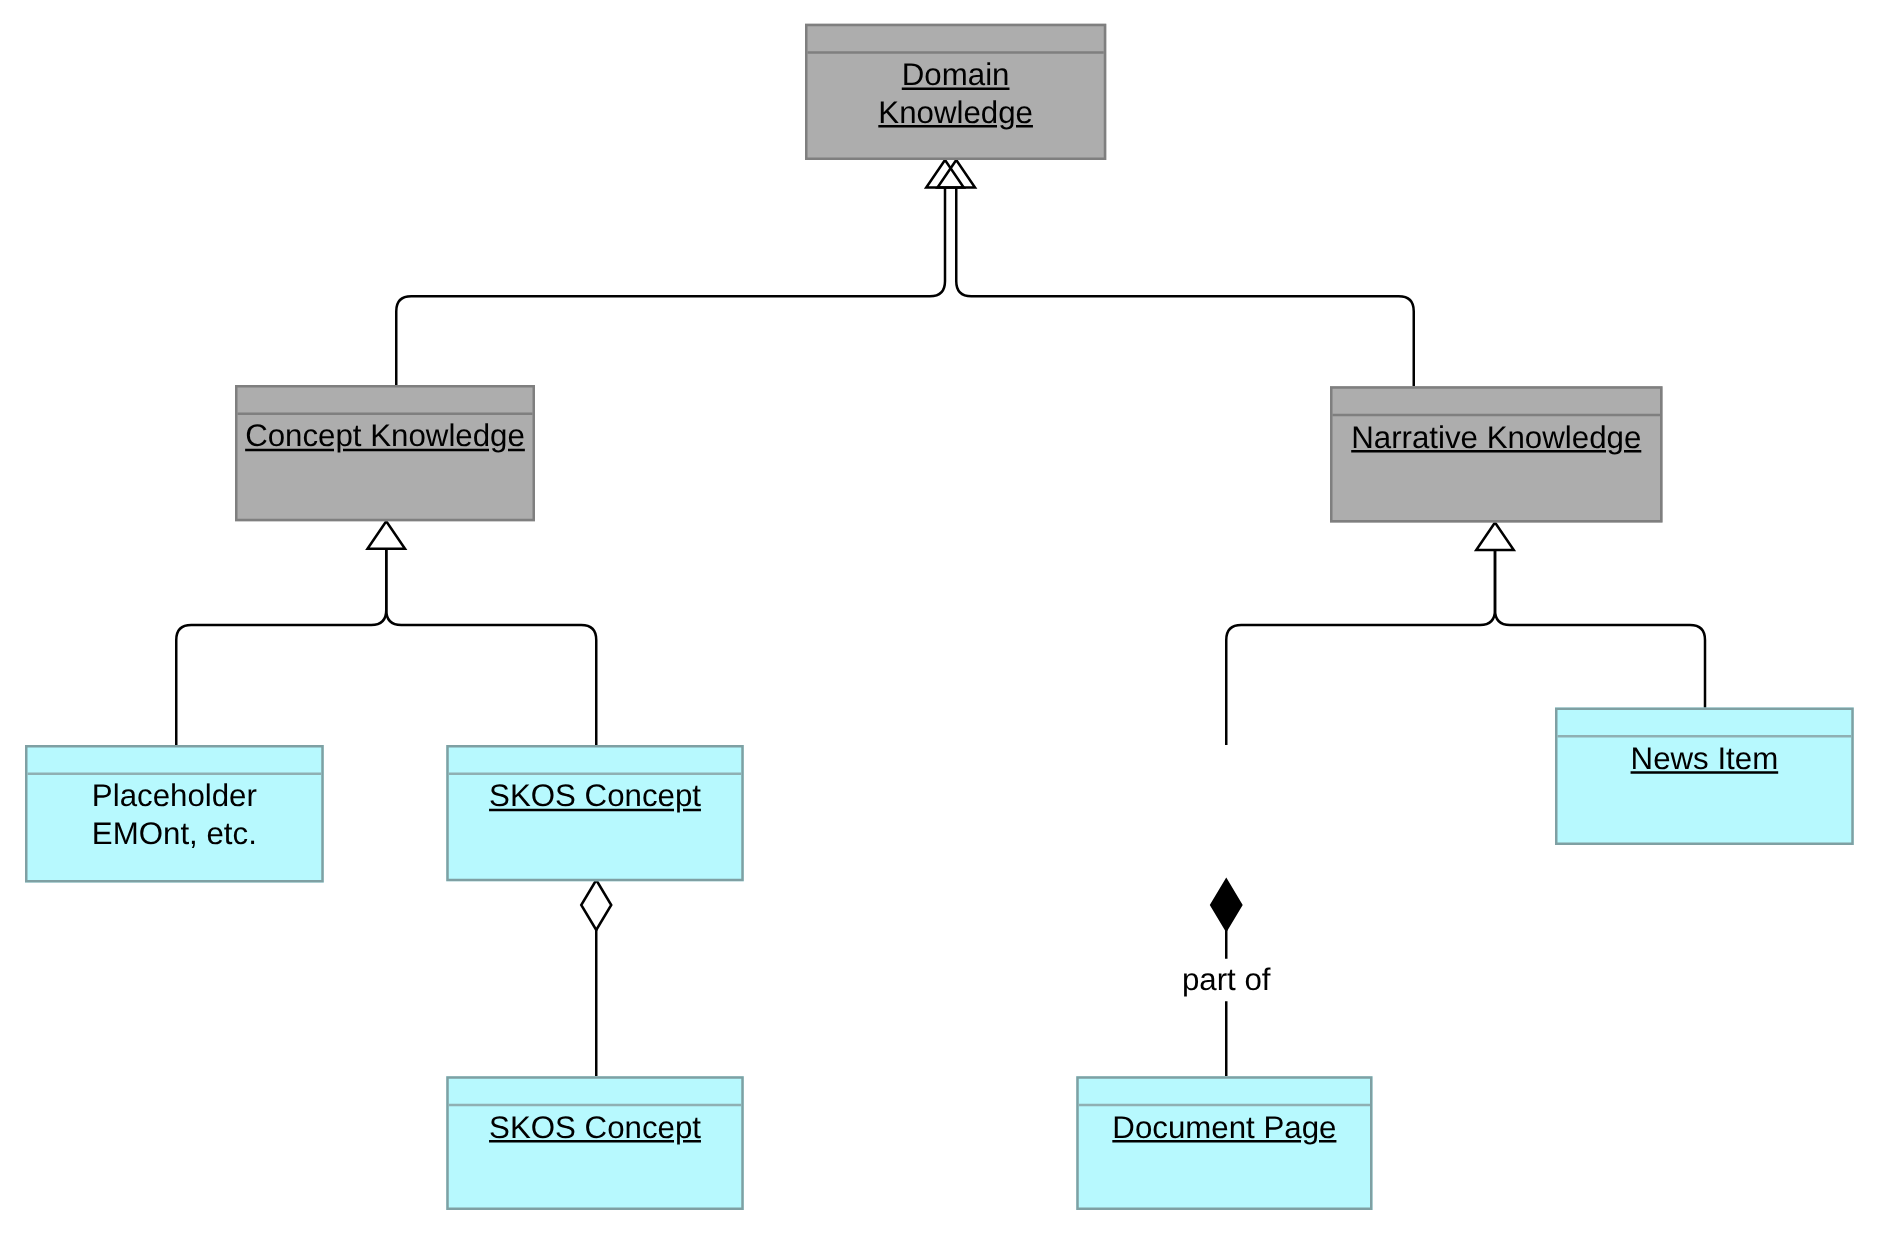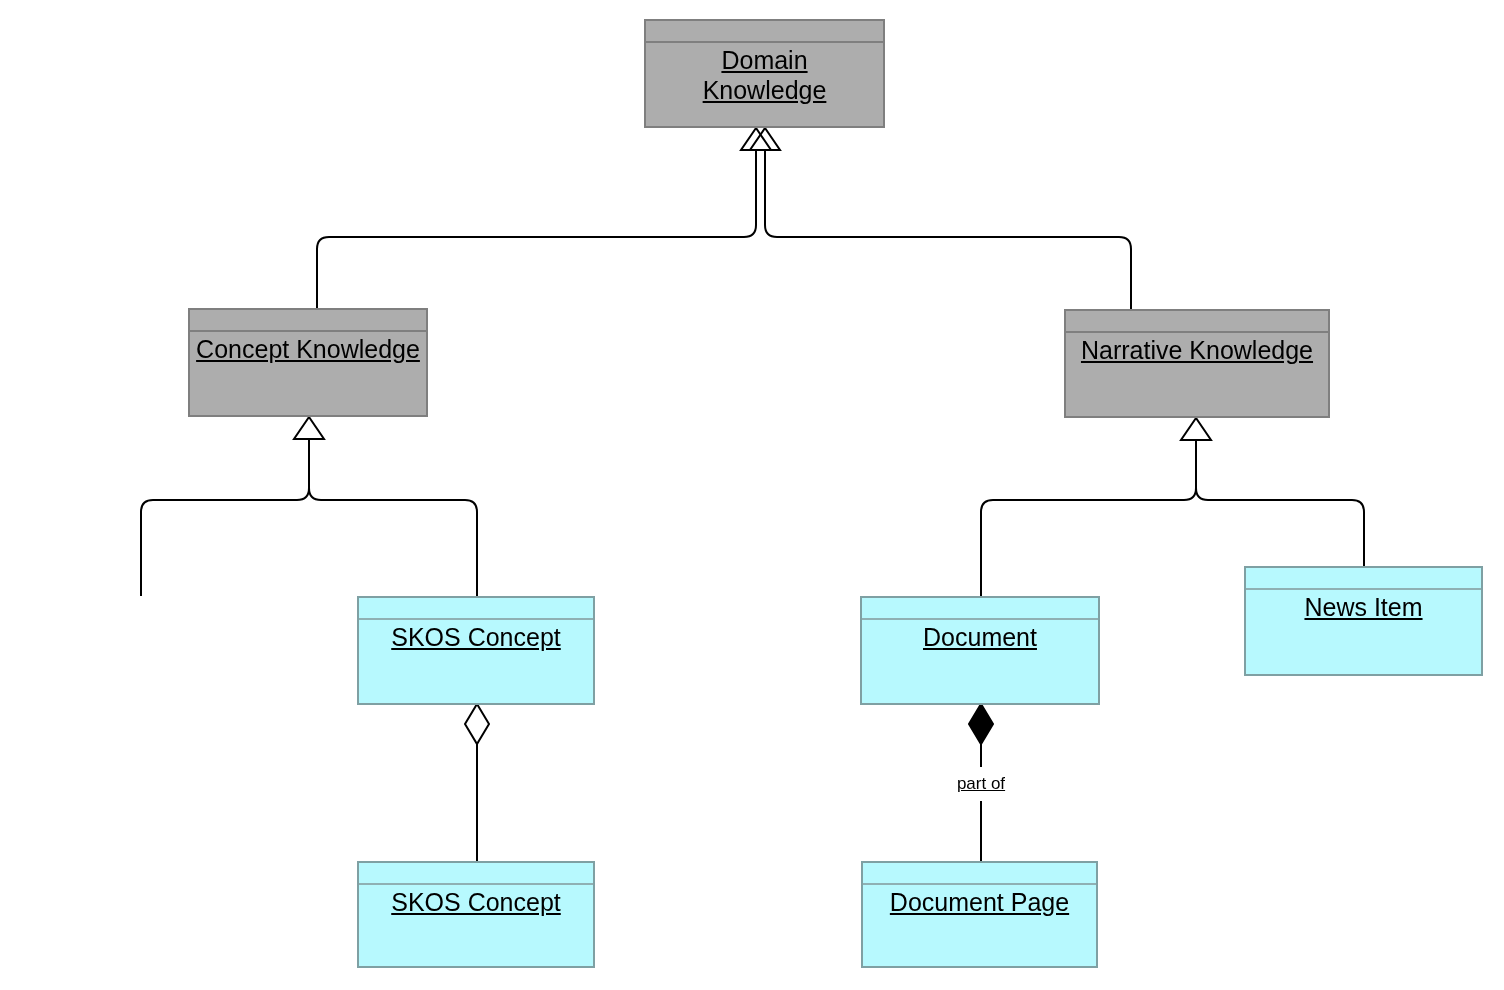--- a/index.html
+++ b/index.html
@@ -62,26 +62,25 @@
     padding-top: 2px;
     font-size: 25px;
     line-height: 30px;
   }
   .lbl { white-space: pre-line; }
   .lbl.align-left { display: inline-block; text-align: left; }
 
   .edge-label {
     position: absolute;
     background: var(--background);
-    font-size: 17px;
+    font-size: 25px;
     line-height: 30px;
     padding: 2px 6px;
     transform: translate(-50%, -50%);
     white-space: nowrap;
-    text-decoration: underline;
   }
 </style>
 </head>
 <body>
 
 <div class="canvas">
 
   <svg class="edge-layer" viewBox="0 0 1504 990" xmlns="http://www.w3.org/2000/svg">
 
     <path class="edge" d="M 317 308 L 317 249 Q 317 237 329 237 L 744 237 Q 756 237 756 225 L 756 150"></path>
@@ -125,34 +124,35 @@
     </div>
   </div>
 
   <div class="node abstract" style="left:1064px; top:309px; width:266px; height:109px;">
     <div class="strip"></div>
     <div class="body">
       <span class="lbl">Narrative Knowledge</span>
     </div>
   </div>
 
+  <div class="node concrete" style="left:20px; top:596px; width:239px; height:110px;">
+    <div class="strip"></div>
+    <div class="body">
+      <span class="lbl align-left">Placeholder
+EMOnt, etc.</span>
+    </div>
+  </div>
 
   <div class="node concrete" style="left:357px; top:596px; width:238px; height:109px;">
     <div class="strip"></div>
     <div class="body">
       <span class="lbl">SKOS Concept</span>
     </div>
   </div>
 
-  <div class="node concrete" style="left:860px; top:596px; width:240px; height:109px;">
-    <div class="strip"></div>
-    <div class="body">
-      <span class="lbl">Document</span>
-    </div>
-  </div>
 
   <div class="node concrete" style="left:1244px; top:566px; width:239px; height:110px;">
     <div class="strip"></div>
     <div class="body">
       <span class="lbl">News Item</span>
     </div>
   </div>
 
   <div class="node concrete" style="left:861px; top:861px; width:237px; height:107px;">
     <div class="strip"></div>

